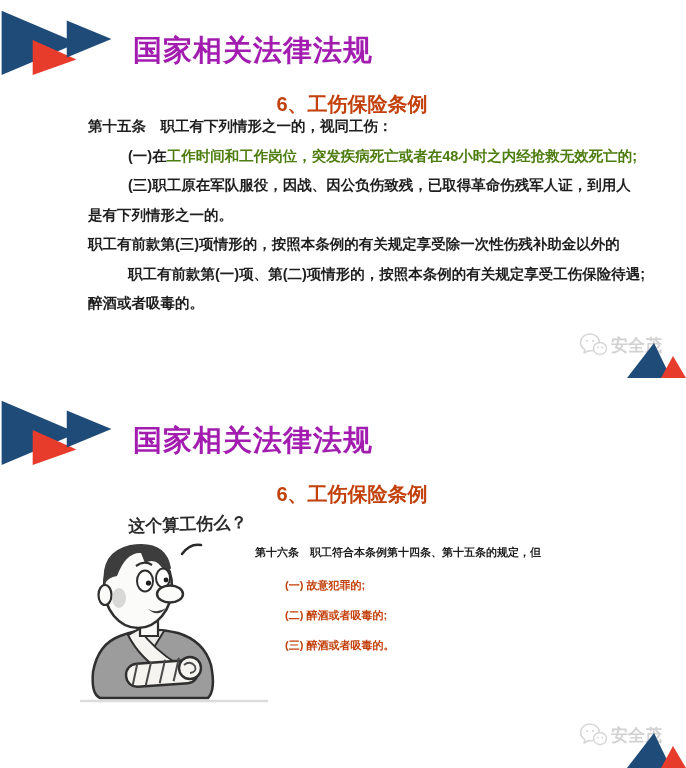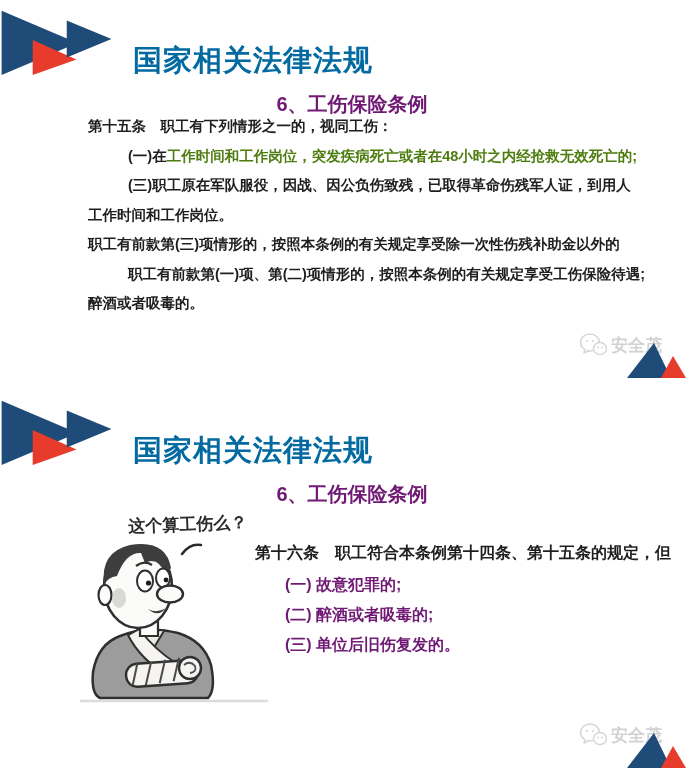--- a/index.html
+++ b/index.html
@@ -7,45 +7,45 @@
     width:686px;height:768px;position:relative;overflow:hidden;
     background:#ffffff;
     font-family:"Liberation Sans","DejaVu Sans",sans-serif;
   }
   .slide{position:absolute;left:0;width:686px;height:378px;overflow:hidden;background:#fff;}
   #slide-1{top:0;}
   #slide-2{top:390px;}
 
   .logo{position:absolute;left:0;top:5px;width:115px;height:70px;}
   .slide-title{
-    position:absolute;left:133px;top:22px;
-    font-size:29px;font-weight:800;color:#0369a1;letter-spacing:1px;white-space:nowrap;
+    position:absolute;left:133px;top:12px;
+    font-size:29px;font-weight:800;color:#a21caf;letter-spacing:1px;white-space:nowrap;
   }
   .slide-subtitle{
     position:absolute;left:18px;right:0;top:74px;text-align:center;
-    font-size:20px;font-weight:800;color:#701a75;
+    font-size:20px;font-weight:800;color:#c2410c;
   }
 
   
   .legal-para{
     position:absolute;left:88px;top:112px;width:580px;
     font-size:14.5px;font-weight:700;color:#1e1e1e;line-height:29.5px;
   }
   .legal-para .line{white-space:nowrap;}
   .legal-para .indent{padding-left:40px;}
   .hl{color:#4d7c0f;}
 
   
   .article{
     position:absolute;left:255px;top:146px;width:420px;
-    font-size:16px;font-weight:700;color:#1e1e1e;line-height:33px;
+    font-size:11px;font-weight:700;color:#1e1e1e;line-height:33px;
   }
   .article .a-line{white-space:nowrap;}
   .article .items{line-height:30px;padding-left:30px;margin-top:1px;}
-  .article .items div{white-space:nowrap;color:#701a75;}
+  .article .items div{white-space:nowrap;color:#c2410c;}
 
   .cartoon{position:absolute;left:78px;top:112px;width:192px;height:206px;}
 
   .watermark{
     position:absolute;right:24px;top:332px;
     display:flex;align-items:center;gap:4px;
     color:#d2d2d2;font-size:17px;font-weight:600;white-space:nowrap;
   }
   .corner-tris{position:absolute;right:0;bottom:0;width:62px;height:37px;}
 </style>
@@ -60,21 +60,21 @@
     <polygon points="67,16 113,35 67,54" fill="#1f4b78"></polygon>
   </svg>
 
   <h1 class="slide-title">国家相关法律法规</h1>
   <h2 class="slide-subtitle">6、工伤保险条例</h2>
 
   <div class="legal-para">
     <div class="line">第十五条　职工有下列情形之一的，视同工伤：</div>
     <div class="line indent"><span>(一)在</span><span class="hl">工作时间和工作岗位，突发疾病死亡或者在48小时之内经抢救无效死亡的;</span></div>
     <div class="line indent">(三)职工原在军队服役，因战、因公负伤致残，已取得革命伤残军人证，到用人</div>
-    <div class="line">工作时间和工作岗位。</div>
+    <div class="line">是有下列情形之一的。</div>
     <div class="line">职工有前款第(三)项情形的，按照本条例的有关规定享受除一次性伤残补助金以外的</div>
     <div class="line indent">职工有前款第(一)项、第(二)项情形的，按照本条例的有关规定享受工伤保险待遇;</div>
     <div class="line">醉酒或者吸毒的。</div>
   </div>
 
   <div class="watermark">
     <svg width="28" height="26" viewBox="0 0 28 26">
       <ellipse cx="11" cy="10.5" rx="9.5" ry="8.5" fill="#ffffff" stroke="#d6d6d6" stroke-width="1.6"></ellipse>
       <path d="M6 17 L5 21 L10 18.5" fill="#ffffff" stroke="#d6d6d6" stroke-width="1.4" stroke-linejoin="round"></path>
       <circle cx="8" cy="9" r="1.1" fill="#d6d6d6"></circle>
@@ -139,21 +139,21 @@
     <path d="M70 107 Q79 112 88 106 Q80 116 70 107 Z" fill="#3a3a3a"></path>
 
     <line x1="2" y1="199" x2="190" y2="199" stroke="#dcdcdc" stroke-width="2.5"></line>
   </svg>
 
   <div class="article">
     <div class="a-line">第十六条　职工符合本条例第十四条、第十五条的规定，但</div>
     <div class="items">
       <div>(一) 故意犯罪的;</div>
       <div>(二) 醉酒或者吸毒的;</div>
-      <div>(三) 单位后旧伤复发的。</div>
+      <div>(三) 醉酒或者吸毒的。</div>
     </div>
   </div>
 
   <div class="watermark">
     <svg width="28" height="26" viewBox="0 0 28 26">
       <ellipse cx="11" cy="10.5" rx="9.5" ry="8.5" fill="#ffffff" stroke="#d6d6d6" stroke-width="1.6"></ellipse>
       <path d="M6 17 L5 21 L10 18.5" fill="#ffffff" stroke="#d6d6d6" stroke-width="1.4" stroke-linejoin="round"></path>
       <circle cx="8" cy="9" r="1.1" fill="#d6d6d6"></circle>
       <circle cx="14" cy="9" r="1.1" fill="#d6d6d6"></circle>
       <ellipse cx="21" cy="16.5" rx="6.5" ry="6" fill="#ffffff" stroke="#d6d6d6" stroke-width="1.5"></ellipse>

